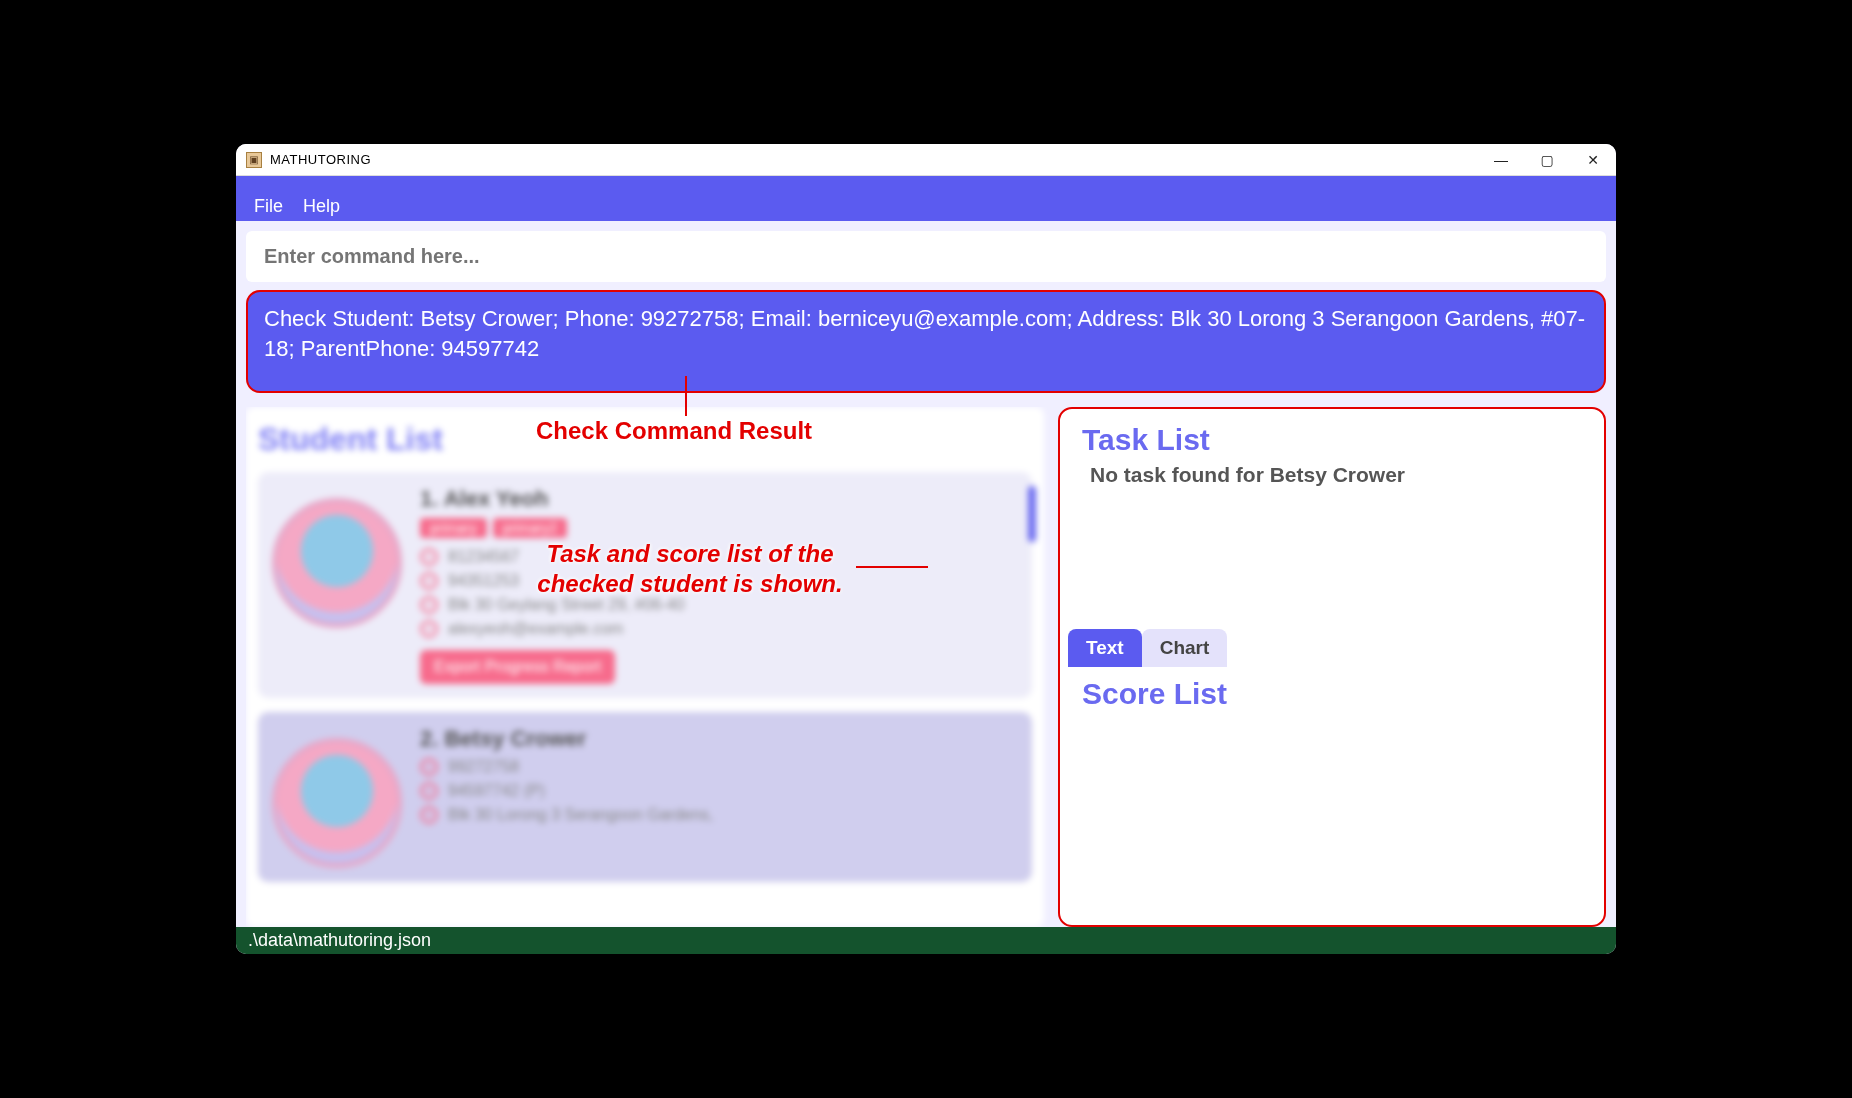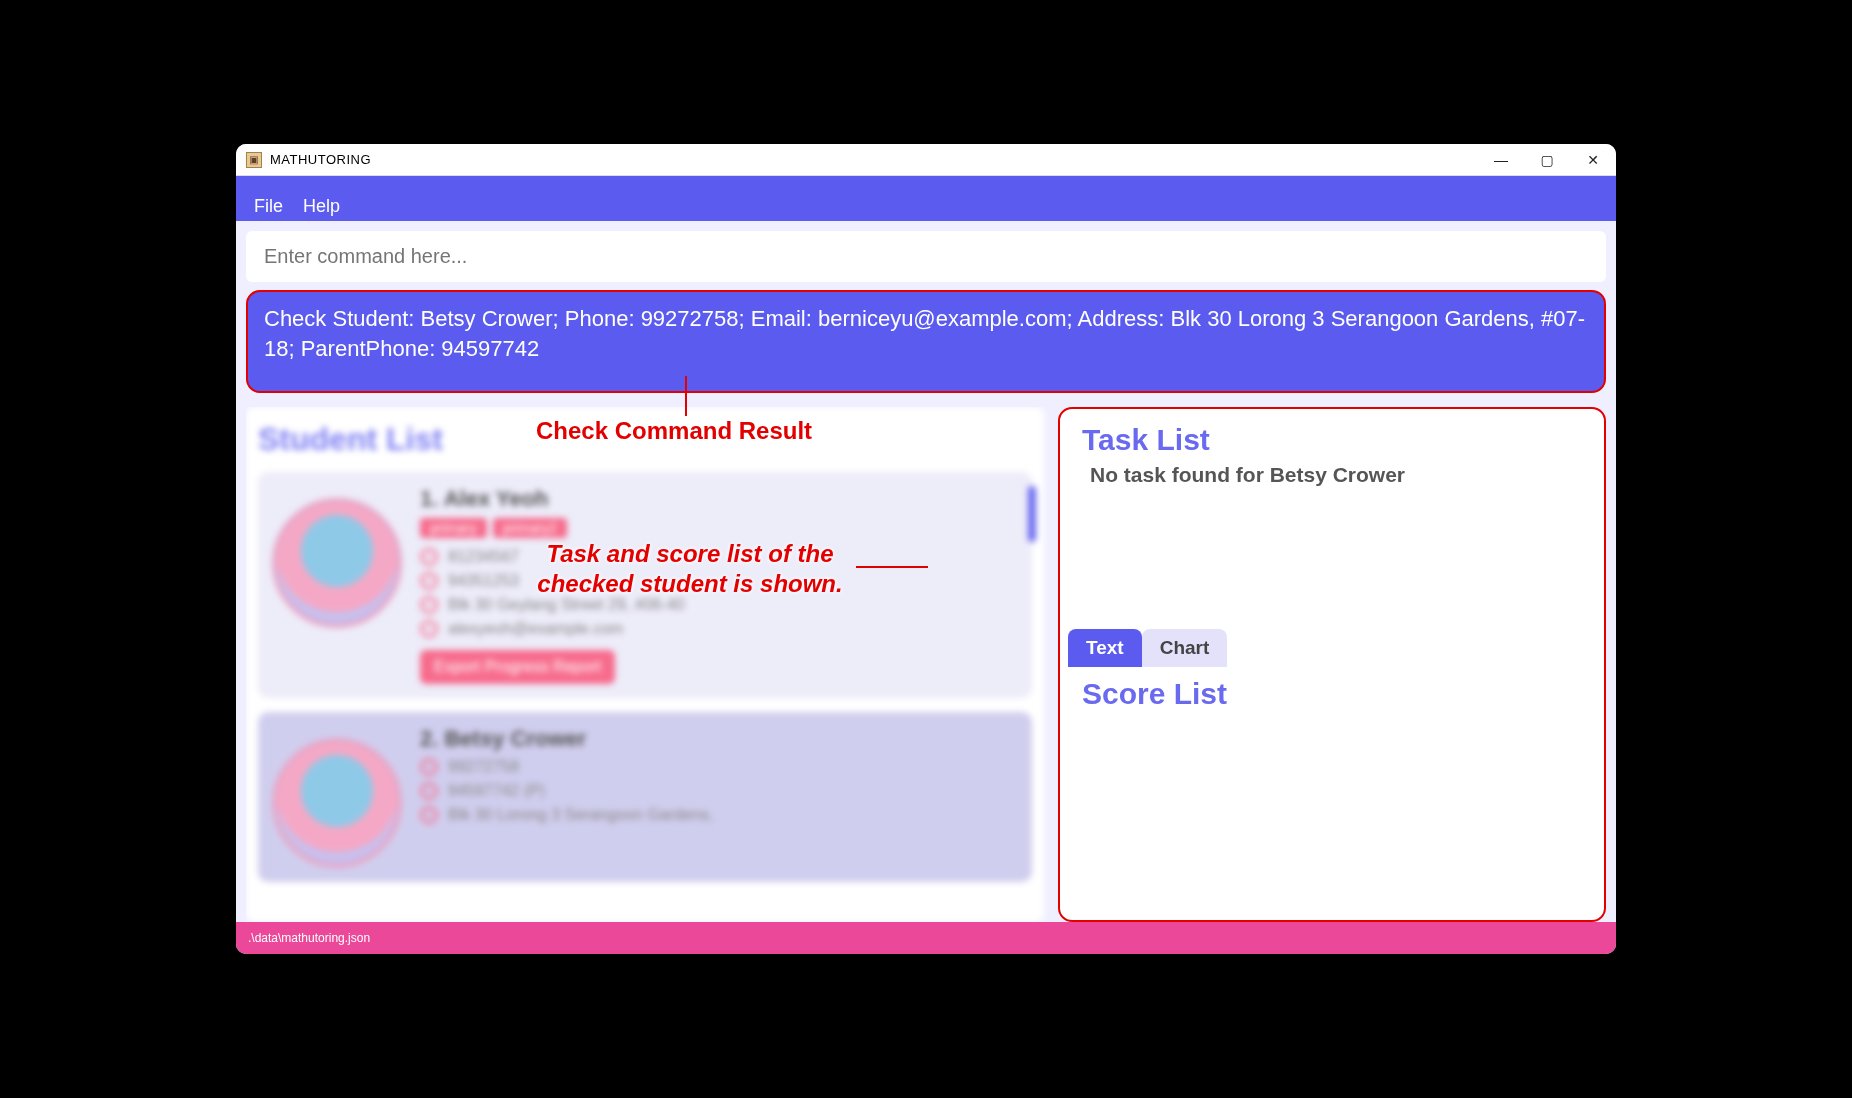--- a/index.html
+++ b/index.html
@@ -66,20 +66,21 @@
     overflow: hidden;
   }
   .command-input {
     background: #fff;
     border-radius: 6px;
     padding: 14px 18px;
     font-size: 20px;
     color: #c7c7c7;
     border: none;
     width: 100%;
+    font-weight: bold;
   }
   .result-box {
     background: #5b5bf0;
     border: 2.5px solid #e30000;
     border-radius: 14px;
     padding: 12px 16px 28px 16px;
     color: #fff;
     font-size: 22px;
     line-height: 1.35;
     position: relative;
@@ -161,24 +162,24 @@
     font-size: 19px;
     font-weight: 600;
     border-radius: 8px 8px 0 0;
     cursor: default;
   }
   .tab.active { background: #5b5bf0; color: #fff; }
   .tab.inactive { background: #e4e2fb; color: #444; }
   .score-section { padding: 10px 22px 22px 22px; }
 
   .statusbar {
-    background: #ec4899;
+    background: #14532d;
     color: #fff;
-    padding: 9px 12px;
-    font-size: 12px;
+    padding: 3px 12px;
+    font-size: 18px;
   }
 
   
   .anno {
     position: absolute;
     color: #e30000;
     font-weight: 700;
     font-size: 24px;
     z-index: 50;
     pointer-events: none;

